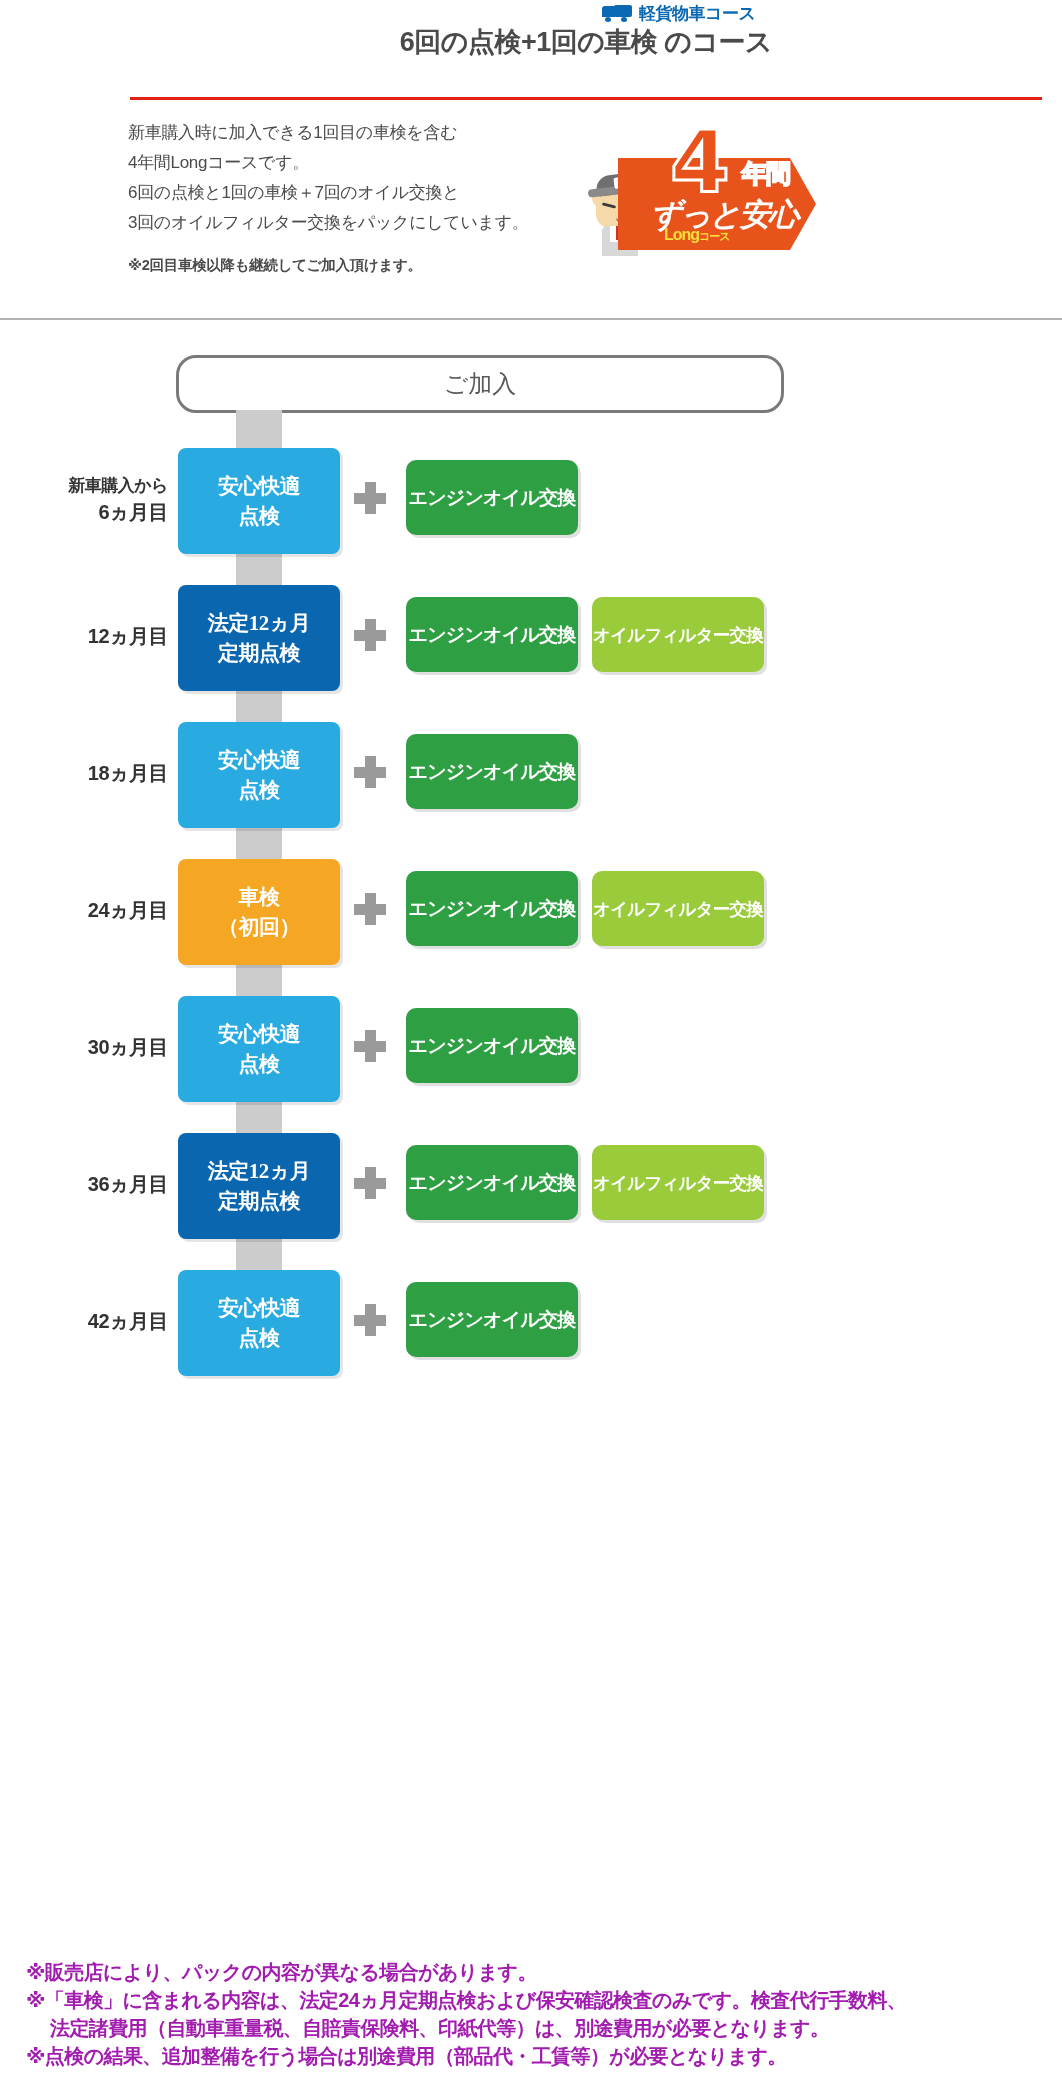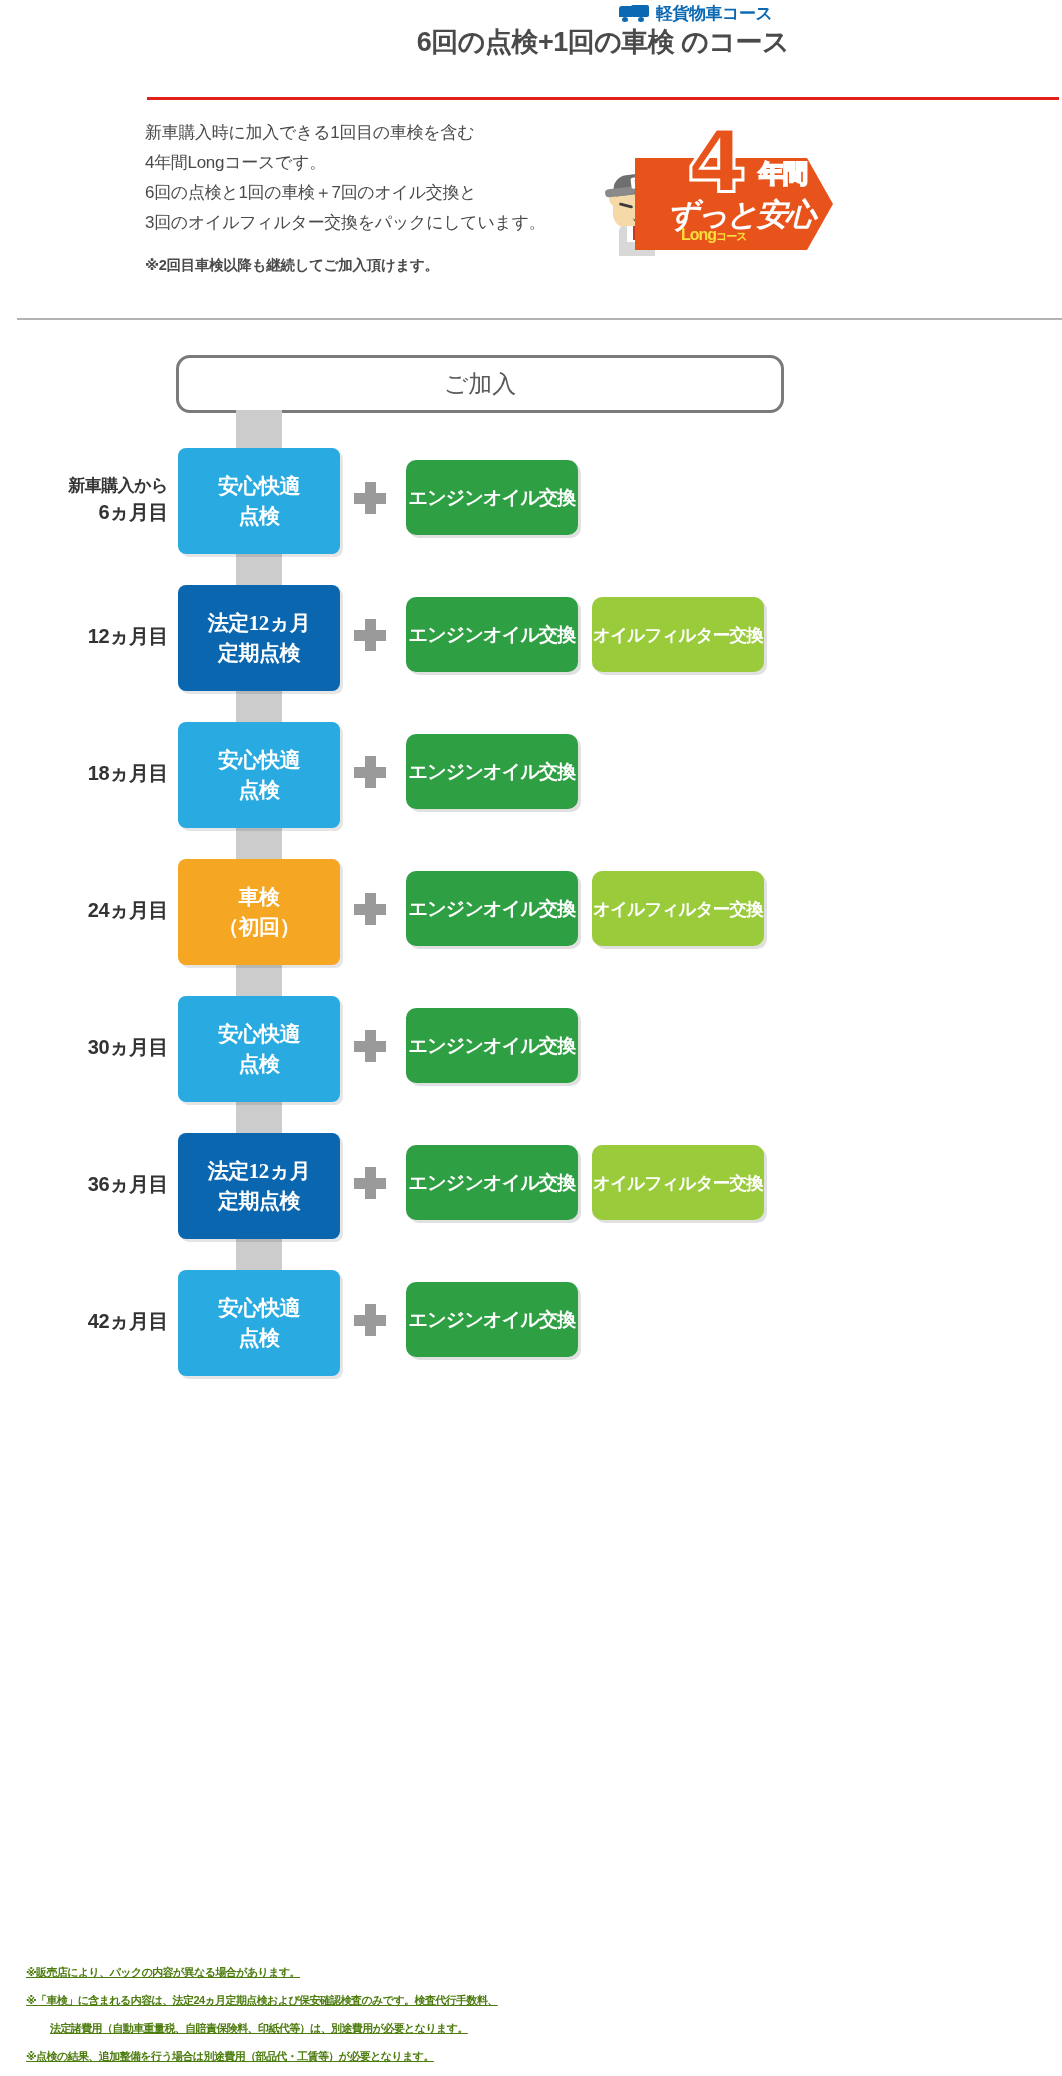--- a/index.html
+++ b/index.html
@@ -8,21 +8,21 @@
     height: 2076px;
     background: #ffffff;
     font-family: "Liberation Sans", "DejaVu Sans", sans-serif;
     color: #4a4a4a;
     overflow: hidden;
   }
 
   .page { position: relative; width: 1062px; height: 2076px; }
 
   
-  .header { position: relative; height: 318px; margin-left: 17px; }
+  .header { position: relative; height: 318px; }
 
   .truck-badge {
     position: absolute;
     left: 602px; top: 2px;
     display: flex; align-items: center; gap: 7px;
     color: #0b69b4;
     font-weight: bold;
     font-size: 17px;
     letter-spacing: -0.5px;
   }
@@ -201,21 +201,21 @@
     background:#b3b3b3;
   }
 
   
   .timeline { position:absolute; left:0; top:330px; width:1062px; }
 
   .join-box {
     position:absolute; left:176px; top:25px;
     width:608px; height:58px;
     border: 3px solid #7a7a7a;
-    border-radius: 14px;
+    border-radius: 20px;
     display:flex; align-items:center; justify-content:center;
     font-size: 24px;
     color:#5a5a5a;
     background:#fff;
   }
 
   .rows { position:absolute; left:0; top:100px; width:1062px; }
 
   .row {
     position: relative;
@@ -303,26 +303,25 @@
     white-space:nowrap;
   }
   .sub-box.oil    { left: 406px; background:#2EA043; }
   .sub-box.filter { left: 592px; background:#9ACB3B; font-size:17.5px; }
 
   
   .footnotes {
     position:absolute;
     left:26px; top:1958px;
     width: 1020px;
-    font-size: 11px;
-    font-weight: bold;
-    color:#4d7c0f;
+    font-size: 20px;
+    font-weight: bold;
+    color:#a21caf;
     line-height: 28px;
     letter-spacing:-0.6px;
-    text-decoration:underline;
   }
   .footnotes .indent { padding-left: 24px; }
 </style>
 </head>
 <body>
 
 <div class="page">
 
   <div class="header">
 

